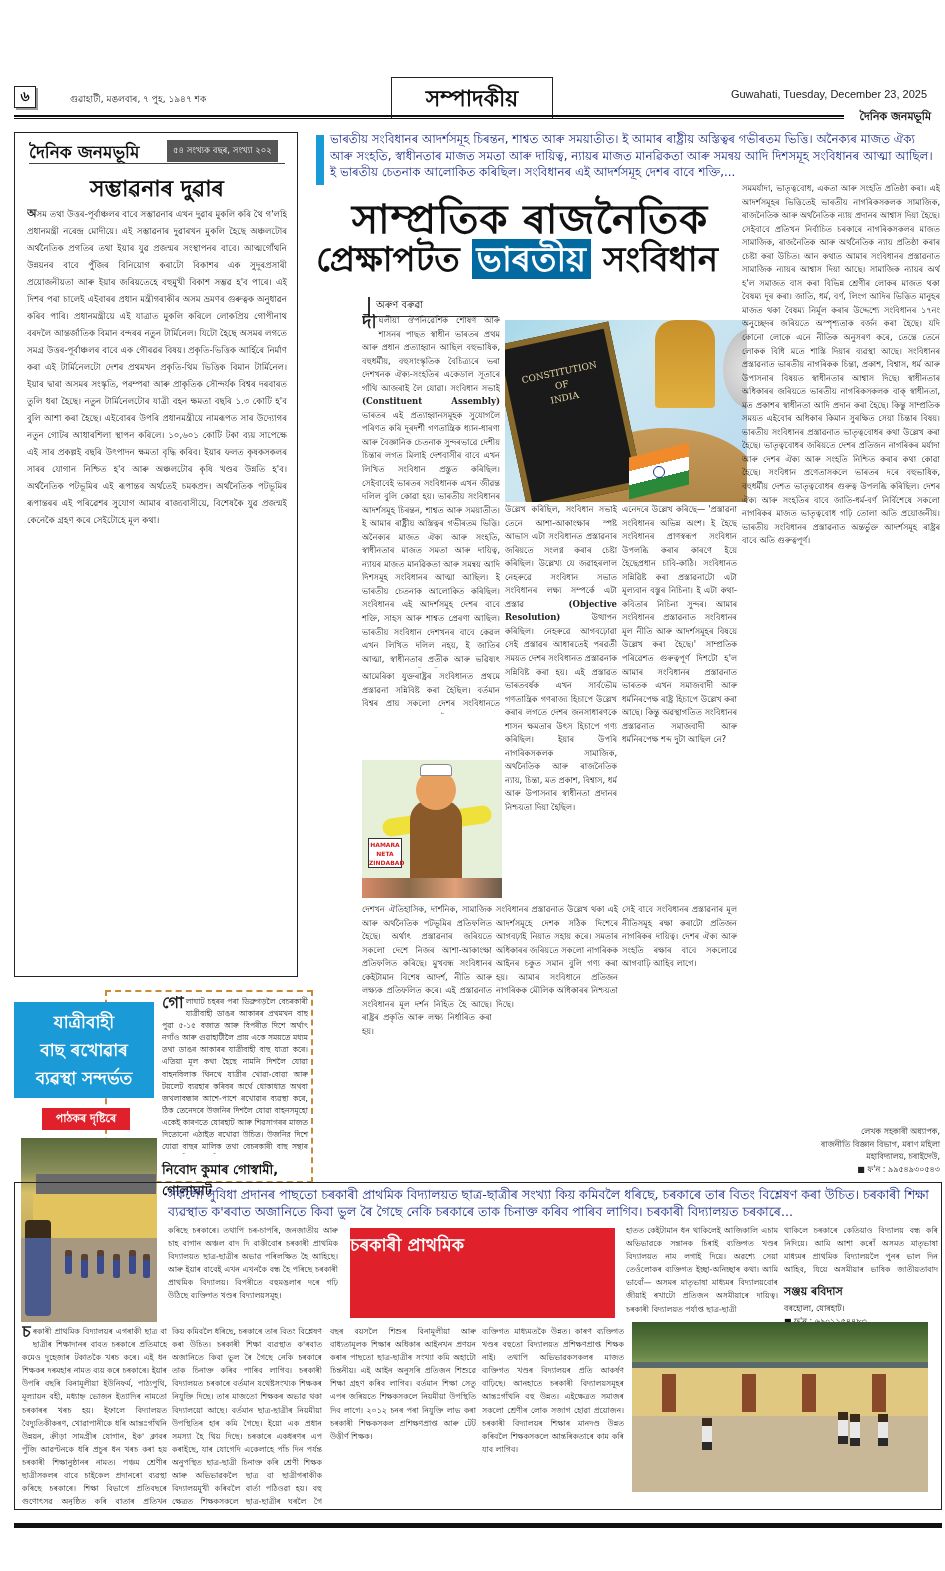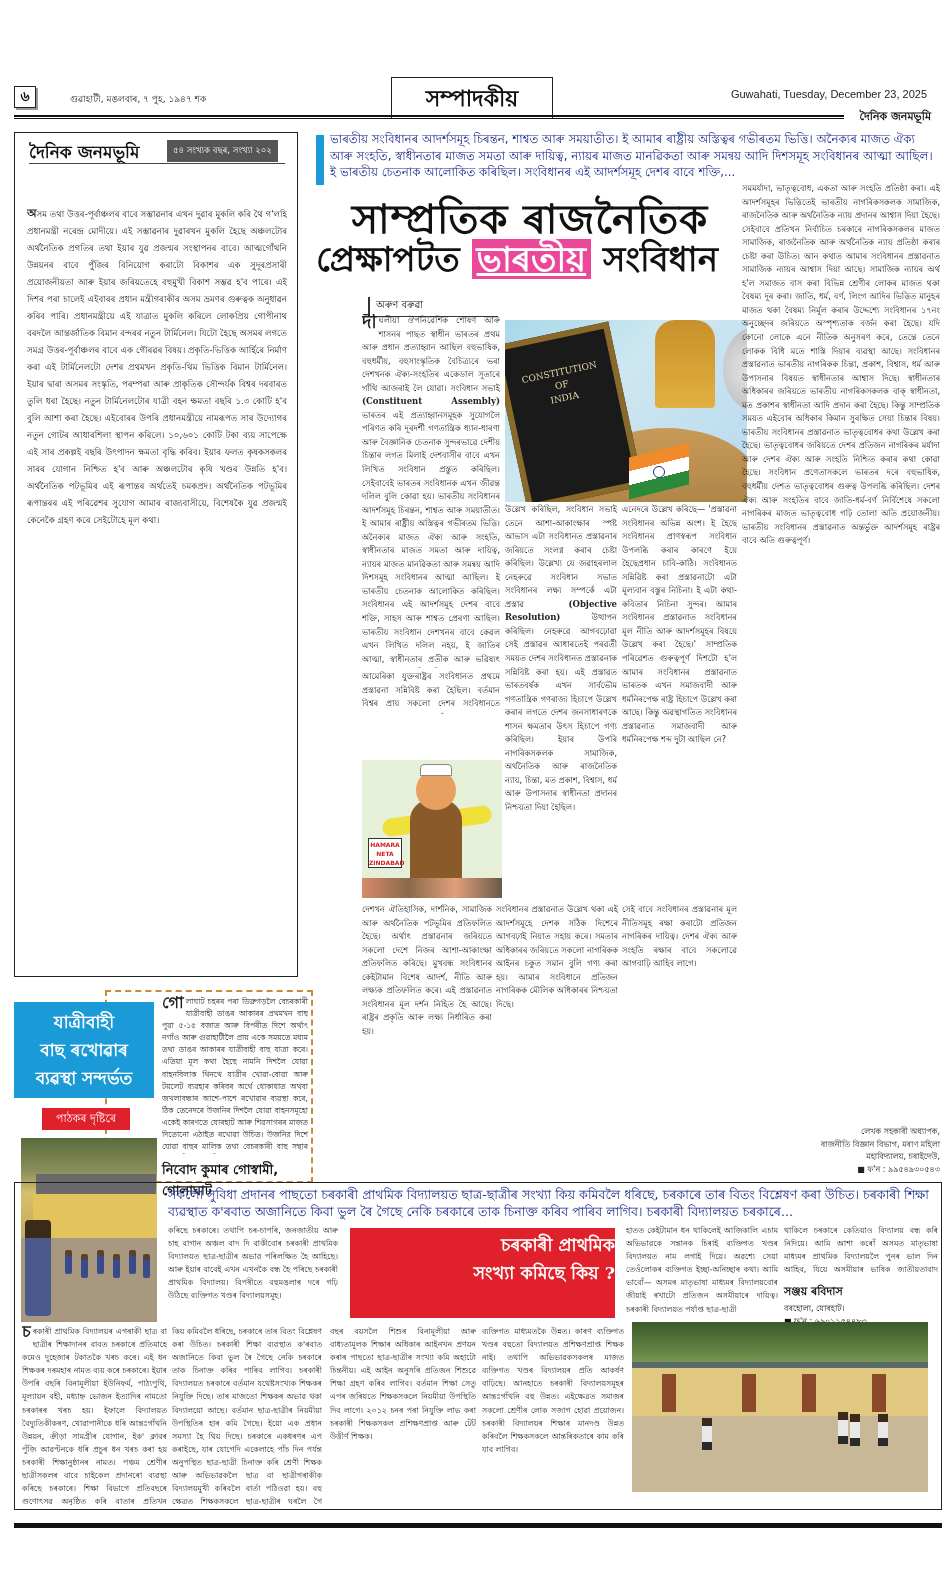--- a/index.html
+++ b/index.html
@@ -20,38 +20,38 @@
   .masthead-name { left: 14px; top: 6px; font-family: "DejaVu Serif", serif; font-size: 17px; font-weight: bold; }
   .masthead-vol { left: 152px; top: 7px; background: #555; color: #fff; font-size: 8.5px; padding: 4px 6px; }
   .masthead-rule { left: 14px; top: 30px; width: 256px; border-top: 1px solid #444; }
   .edit-title { left: 0; top: 38px; width: 284px; text-align: center; font-family: "DejaVu Serif", serif; font-size: 22px; font-weight: bold; }
   .edit-body { left: 12px; top: 72px; width: 260px; height: 768px; font-size: 8.6px; line-height: 17px; text-align: justify; overflow: hidden; color: #222; }
   .dropcap-small { font-weight: bold; font-size: 11px; }
 
   
   .bus-frame { left: 105px; top: 990px; width: 208px; height: 193px; border: 2px dashed #c98a3a; border-right-width: 2px; }
   .bus-title { left: 14px; top: 1002px; width: 140px; height: 96px; background: #1a9ad6; color: #fff; font-family: "DejaVu Serif", serif; font-size: 17px; font-weight: bold; text-align: center; line-height: 28px; padding-top: 6px; }
-  .bus-tag { left: 42px; top: 1108px; width: 88px; height: 22px; background: #e0202a; color: #fff; font-size: 11px; font-weight: normal; text-align: center; line-height: 22px; }
+  .bus-tag { left: 42px; top: 1108px; width: 88px; height: 22px; background: #e0202a; color: #fff; font-size: 11px; font-weight: bold; text-align: center; line-height: 22px; }
   .bus-body { left: 162px; top: 996px; width: 146px; height: 158px; font-size: 7.6px; line-height: 12.1px; text-align: justify; overflow: hidden; color: #222; }
   .bus-dropcap { font-size: 16px; font-weight: bold; float: left; line-height: 14px; margin-right: 2px; }
   .bus-author { left: 162px; top: 1160px; width: 146px; text-align: left; font-size: 13px; font-weight: bold; }
 
   .photo-school1 { left: 21px; top: 1138px; width: 136px; height: 184px; overflow: hidden; background: linear-gradient(180deg, #5a6b3a 0%, #8a8f5c 18%, #d8c06a 30%, #c8b060 48%, #b9a98a 62%, #a0907a 100%); }
   .photo-school1 .roof { left: 15px; top: 36px; width: 120px; height: 20px; background: #6a6a6a; }
   .photo-school1 .wall { left: 12px; top: 56px; width: 124px; height: 46px; background: #e2c35e; }
   .photo-school1 .ground { left: 0; top: 100px; width: 136px; height: 84px; background: #a89880; }
   .photo-school1 .kid { width: 7px; height: 24px; background: #3a4a8a; border-top: 6px solid #5a4030; border-radius: 2px; }
   .photo-school1 .teacher { left: 4px; top: 82px; width: 26px; height: 96px; background: #4a5a8c; border-top: 18px solid #3a2a1a; border-radius: 4px; }
 
   
   .quote-bar { left: 316px; top: 135px; width: 8px; height: 50px; background: #1a9ad6; }
   .quote-text { left: 330px; top: 131px; width: 610px; font-size: 11.8px; line-height: 16.6px; color: #1a2a8a; }
   .headline1 { left: 320px; top: 188px; width: 420px; text-align: center; font-family: "DejaVu Serif", serif; font-size: 40px; font-weight: bold; letter-spacing: 1px; }
   .headline2 { left: 316px; top: 233px; width: 430px; font-family: "DejaVu Serif", serif; font-size: 34px; font-weight: bold; white-space: nowrap; }
-  .headline2 .hl { background: #ec4899; color: #fff; padding: 0 5px; text-decoration: underline; }
+  .headline2 .hl { background: #0369a1; color: #fff; padding: 0 5px; }
   .byline { left: 368px; top: 297px; width: 130px; border-left: 2px solid #333; border-bottom: 1px solid #333; padding-left: 6px; font-size: 10px; padding-bottom: 2px; }
 
   .col { font-size: 8.2px; line-height: 13.55px; text-align: justify; overflow: hidden; color: #222; }
   .col1a { left: 362px; top: 314px; width: 138px; height: 354px; }
   .col1-drop { font-size: 18px; font-weight: bold; float: left; line-height: 16px; margin-right: 2px; }
   .col-latin { font-family: "DejaVu Serif", serif; font-weight: bold; font-size: 8.5px; }
   .col1b { left: 362px; top: 670px; width: 138px; height: 44px; }
 
   .photo-const { left: 505px; top: 320px; width: 242px; height: 182px; overflow: hidden; background: linear-gradient(135deg, #a8d8ea 0%, #cde7f0 40%, #b9d9ef 100%); }
   .photo-const .book { left: 4px; top: 12px; width: 118px; height: 168px; background: #1a1a1a; border: 6px solid #8a6a2a; transform: rotate(-12deg); }
@@ -75,21 +75,21 @@
   .cartoon .head { left: 54px; top: 10px; width: 40px; height: 40px; background: #e8a060; border-radius: 50%; }
   .cartoon .cap { left: 58px; top: 4px; width: 32px; height: 12px; background: #fff; border: 1px solid #888; border-radius: 4px 4px 0 0; }
   .cartoon .sign { left: 6px; top: 78px; width: 34px; height: 30px; background: #fff; border: 1px solid #333; font-size: 6px; text-align: center; color: #d02020; font-weight: bold; line-height: 9px; padding-top: 1px; }
   .cartoon .crowd { left: 0; top: 118px; width: 140px; height: 20px; background: linear-gradient(90deg, #d88a6a, #8a6a4a, #e0a07a, #6a5a4a); }
 
   .author-block { left: 742px; top: 1126px; width: 198px; text-align: right; font-size: 8px; line-height: 12.5px; color: #222; }
 
   
   .bottom-box { left: 14px; top: 1182px; width: 928px; height: 328px; border: 1.5px solid #222; }
   .bottom-deck { left: 168px; top: 1186px; width: 770px; font-size: 12.6px; line-height: 17px; color: #1a2a8a; }
-  .bottom-head { left: 350px; top: 1228px; width: 265px; height: 90px; background: #e0202a; color: #fff; font-family: "DejaVu Serif", serif; font-size: 17.5px; font-weight: bold; text-align: right; line-height: 28px; padding-top: 3px; }
+  .bottom-head { left: 350px; top: 1228px; width: 265px; height: 90px; background: #e0202a; color: #fff; font-family: "DejaVu Serif", serif; font-size: 17.5px; font-weight: bold; text-align: left; line-height: 28px; padding-top: 3px; }
   .bcol { font-size: 7.8px; line-height: 13.1px; text-align: justify; overflow: hidden; color: #222; }
   .bcol1 { left: 168px; top: 1224px; width: 170px; height: 100px; }
   .bcol2 { left: 626px; top: 1224px; width: 152px; height: 96px; }
   .bcol3 { left: 784px; top: 1224px; width: 154px; height: 52px; }
   .bcol4 { left: 22px; top: 1325px; width: 145px; height: 180px; }
   .bcol5 { left: 172px; top: 1325px; width: 150px; height: 180px; }
   .bcol6 { left: 330px; top: 1325px; width: 146px; height: 180px; }
   .bcol7 { left: 482px; top: 1325px; width: 142px; height: 180px; }
   .bdrop { font-size: 16px; font-weight: bold; float: left; line-height: 14px; margin-right: 2px; }
   .b-author { left: 784px; top: 1283px; width: 154px; text-align: left; }
@@ -113,20 +113,21 @@
 <div class="abs date-left">গুৱাহাটী, মঙলবাৰ, ৭ পুহ, ১৯৪৭ শক</div>
 <div class="abs section-box">সম্পাদকীয়</div>
 <div class="abs date-right">Guwahati, Tuesday, December 23, 2025</div>
 <div class="abs header-rule"></div>
 <div class="abs paper-name-right">দৈনিক জনমভূমি</div>
 
 <div class="abs edit-box">
   <div class="abs masthead-name">দৈনিক জনমভূমি</div>
   <div class="abs masthead-vol">৫৪ সংখ্যক বছৰ, সংখ্যা ২০২</div>
   <div class="abs masthead-rule"></div>
+  <div class="abs edit-title">সম্ভাৱনাৰ দুৱাৰ</div>
   <div class="abs edit-body"><span class="dropcap-small">অ</span><span>সম তথা উত্তৰ-পূৰ্বাঞ্চলৰ বাবে সম্ভাৱনাৰ এখন দুৱাৰ মুকলি কৰি থৈ গ'লহি প্ৰধানমন্ত্ৰী নৰেন্দ্ৰ মোদীয়ে। এই সম্ভাৱনাৰ দুৱাৰখন মুকলি হৈছে অঞ্চলটোৰ অৰ্থনৈতিক প্ৰগতিৰ তথা ইয়াৰ যুৱ প্ৰজন্মৰ সংস্থাপনৰ বাবে। আত্মগোঁথনি উন্নয়নৰ বাবে পুঁজিৰ বিনিয়োগ কৰাটো বিকাশৰ এক সুদূৰপ্ৰসাৰী প্ৰয়োজনীয়তা আৰু ইয়াৰ জৰিয়তেহে বহুমুখী বিকাশ সম্ভৱ হ'ব পাৰে। এই দিশৰ পৰা চালেই এইবাৰৰ প্ৰধান মন্ত্ৰীগৰাকীৰ অসম ভ্ৰমণৰ গুৰুত্বক অনুধাৱন কৰিব পাৰি। প্ৰধানমন্ত্ৰীয়ে এই যাত্ৰাত মুকলি কৰিলে লোকপ্ৰিয় গোপীনাথ বৰদলৈ আন্তৰ্জাতিক বিমান বন্দৰৰ নতুন টাৰ্মিনেল। যিটো হৈছে অসমৰ লগতে সমগ্ৰ উত্তৰ-পূৰ্বাঞ্চলৰ বাবে এক গৌৰৱৰ বিষয়। প্ৰকৃতি-ভিত্তিক আৰ্হিৰে নিৰ্মাণ কৰা এই টাৰ্মিনেলটো দেশৰ প্ৰথমখন প্ৰকৃতি-থিম ভিত্তিক বিমান টাৰ্মিনেল। ইয়াৰ দ্বাৰা অসমৰ সংস্কৃতি, পৰম্পৰা আৰু প্ৰাকৃতিক সৌন্দৰ্যক বিশ্বৰ দৰবাৰত তুলি ধৰা হৈছে। নতুন টাৰ্মিনেলটোৰ যাত্ৰী বহন ক্ষমতা বছৰি ১.৩ কোটি হ'ব বুলি আশা কৰা হৈছে। এইবোৰৰ উপৰি প্ৰধানমন্ত্ৰীয়ে নামৰূপত সাৰ উদ্যোগৰ নতুন গোটৰ আধাৰশিলা স্থাপন কৰিলে। ১০,৬০১ কোটি টকা ব্যয় সাপেক্ষে এই সাৰ প্ৰকল্পই বছৰি উৎপাদন ক্ষমতা বৃদ্ধি কৰিব। ইয়াৰ ফলত কৃষকসকলৰ সাৰৰ যোগান নিশ্চিত হ'ব আৰু অঞ্চলটোৰ কৃষি খণ্ডৰ উন্নতি হ'ব। অৰ্থনৈতিক পটভূমিৰ এই ৰূপান্তৰ অৰ্থতেই চমকপ্ৰদ। অৰ্থনৈতিক পটভূমিৰ ৰূপান্তৰৰ এই পৰিৱেশৰ সুযোগ আমাৰ ৰাজ্যবাসীয়ে, বিশেষকৈ যুৱ প্ৰজন্মই কেনেকৈ গ্ৰহণ কৰে সেইটোহে মূল কথা।</span></div>
 </div>
 
 <div class="abs bus-frame"></div>
 <div class="abs bus-title">
   <div>যাত্ৰীবাহী</div>
   <div>বাছ ৰখোৱাৰ</div>
   <div>ব্যৱস্থা সন্দৰ্ভত</div>
 </div>
 <div class="abs bus-tag">পাঠকৰ দৃষ্টিৰে</div>
@@ -194,21 +195,20 @@
   <div>লেখক সহকাৰী অধ্যাপক,</div>
   <div>ৰাজনীতি বিজ্ঞান বিভাগ, মৰাণ মহিলা</div>
   <div>মহাবিদ্যালয়, চৰাইদেউ,</div>
   <div>■ ফ'ন : ৯৯৫৪৯৩০৫৪৩</div>
 </div>
 
 <div class="abs bottom-box"></div>
 <div class="abs bottom-deck">সকলো সুবিধা প্ৰদানৰ পাছতো চৰকাৰী প্ৰাথমিক বিদ্যালয়ত ছাত্ৰ-ছাত্ৰীৰ সংখ্যা কিয় কমিবলৈ ধৰিছে, চৰকাৰে তাৰ বিতং বিশ্লেষণ কৰা উচিত। চৰকাৰী শিক্ষা ব্যৱস্থাত ক'ৰবাত অজানিতে কিবা ভুল ৰৈ গৈছে নেকি চৰকাৰে তাক চিনাক্ত কৰিব পাৰিব লাগিব। চৰকাৰী বিদ্যালয়ত চৰকাৰে...</div>
 <div class="abs bottom-head">
   <div>চৰকাৰী প্ৰাথমিক</div>
-  <div>সংখ্যা কমিছে কিয় ?</div>
 </div>
 <div class="abs bcol bcol1">কৰিছে চৰকাৰে। তথাপি চৰ-চাপৰি, জনজাতীয় আৰু চাহ বাগান অঞ্চল বাদ দি বাকীবোৰ চৰকাৰী প্ৰাথমিক বিদ্যালয়ত ছাত্ৰ-ছাত্ৰীৰ অভাৱ পৰিলক্ষিত হৈ আহিছে। আৰু ইয়াৰ বাবেই এখন এখনকৈ বন্ধ হৈ পৰিছে চৰকাৰী প্ৰাথমিক বিদ্যালয়। বিপৰীতে বহুমঙলাৰ দৰে গঢ়ি উঠিছে ব্যক্তিগত খণ্ডৰ বিদ্যালয়সমূহ।</div>
 <div class="abs bcol bcol2">হাতত কেইটামান ধন থাকিলেই আজিকালি এচাম অভিভাৱকে সন্তানক চিৰাই ব্যক্তিগত খণ্ডৰ বিদ্যালয়ত নাম লগাই দিয়ে। অৱশ্যে সেয়া তেওঁলোকৰ ব্যক্তিগত ইচ্ছা-অনিচ্ছাৰ কথা। আমি ভাবোঁ— অসমৰ মাতৃভাষা মাধ্যমৰ বিদ্যালয়বোৰ জীয়াই ৰখাটো প্ৰতিজন অসমীয়াৰে দায়িত্ব। চৰকাৰী বিদ্যালয়ত পৰ্যাপ্ত ছাত্ৰ-ছাত্ৰী</div>
 <div class="abs bcol bcol3">থাকিলে চৰকাৰে কেতিয়াও বিদ্যালয় বন্ধ কৰি নিদিয়ে। আমি আশা কৰোঁ অসমত মাতৃভাষা মাধ্যমৰ প্ৰাথমিক বিদ্যালয়লৈ পুনৰ ভাল দিন আহিব, যিয়ে অসমীয়াৰ ভাষিক জাতীয়তাবাদ জীয়াই ৰাখিব।</div>
 <div class="abs b-author">
   <div class="b-author-name">সঞ্জয় ৰবিদাস</div>
   <div class="b-author-place">বৰহোলা, যোৰহাট।</div>
   <div class="b-author-phone">■ ফ'ন : ৬৯০১১৫৪৪৮৩</div>
 </div>
 <div class="abs bcol bcol4"><span class="bdrop">চ</span><span>ৰকাৰী প্ৰাথমিক বিদ্যালয়ৰ এগৰাকী ছাত্ৰ বা ছাত্ৰীৰ শিক্ষাদানৰ বাবত চৰকাৰে প্ৰতিমাহে কমেও দুহেজাৰ টকাতকৈ খৰচ কৰে। এই ধন শিক্ষকৰ দৰমহাৰ নামত ব্যয় কৰে চৰকাৰে। ইয়াৰ উপৰি বছৰি বিনামূলীয়া ইউনিফৰ্ম, পাঠ্যপুথি, মূল্যায়ন বহী, মধ্যাহ্ন ভোজন ইত্যাদিৰ নামতো চৰকাৰৰ খৰচ হয়। ইফালে বিদ্যালয়ত বৈদ্যুতিকীকৰণ, খোৱাপানীকে ধৰি আন্তঃগাঁথনি উন্নয়ন, ক্ৰীড়া সামগ্ৰীৰ যোগান, ইক' ক্লাবৰ পুঁজি আৱণ্টনকে ধৰি প্ৰচুৰ ধন খৰচ কৰা হয় চৰকাৰী শিক্ষানুষ্ঠানৰ নামত। পঞ্চম শ্ৰেণীৰ ছাত্ৰীসকলৰ বাবে চাইকেল প্ৰদানৰো ব্যৱস্থা কৰিছে চৰকাৰে। শিক্ষা বিভাগে প্ৰতিবছৰে গুণোৎসৱ অনুষ্ঠিত কৰি বাতাৰ প্ৰতিখন বিদ্যালয়ৰ মান চিহ্নিত কৰি আহিছে। চাহ বাগিচা অঞ্চলৰ বিদ্যালয়ত সপ্তাহত তিনিদিনকৈ কণী দিয়াৰ ব্যৱস্থা</span></div>

